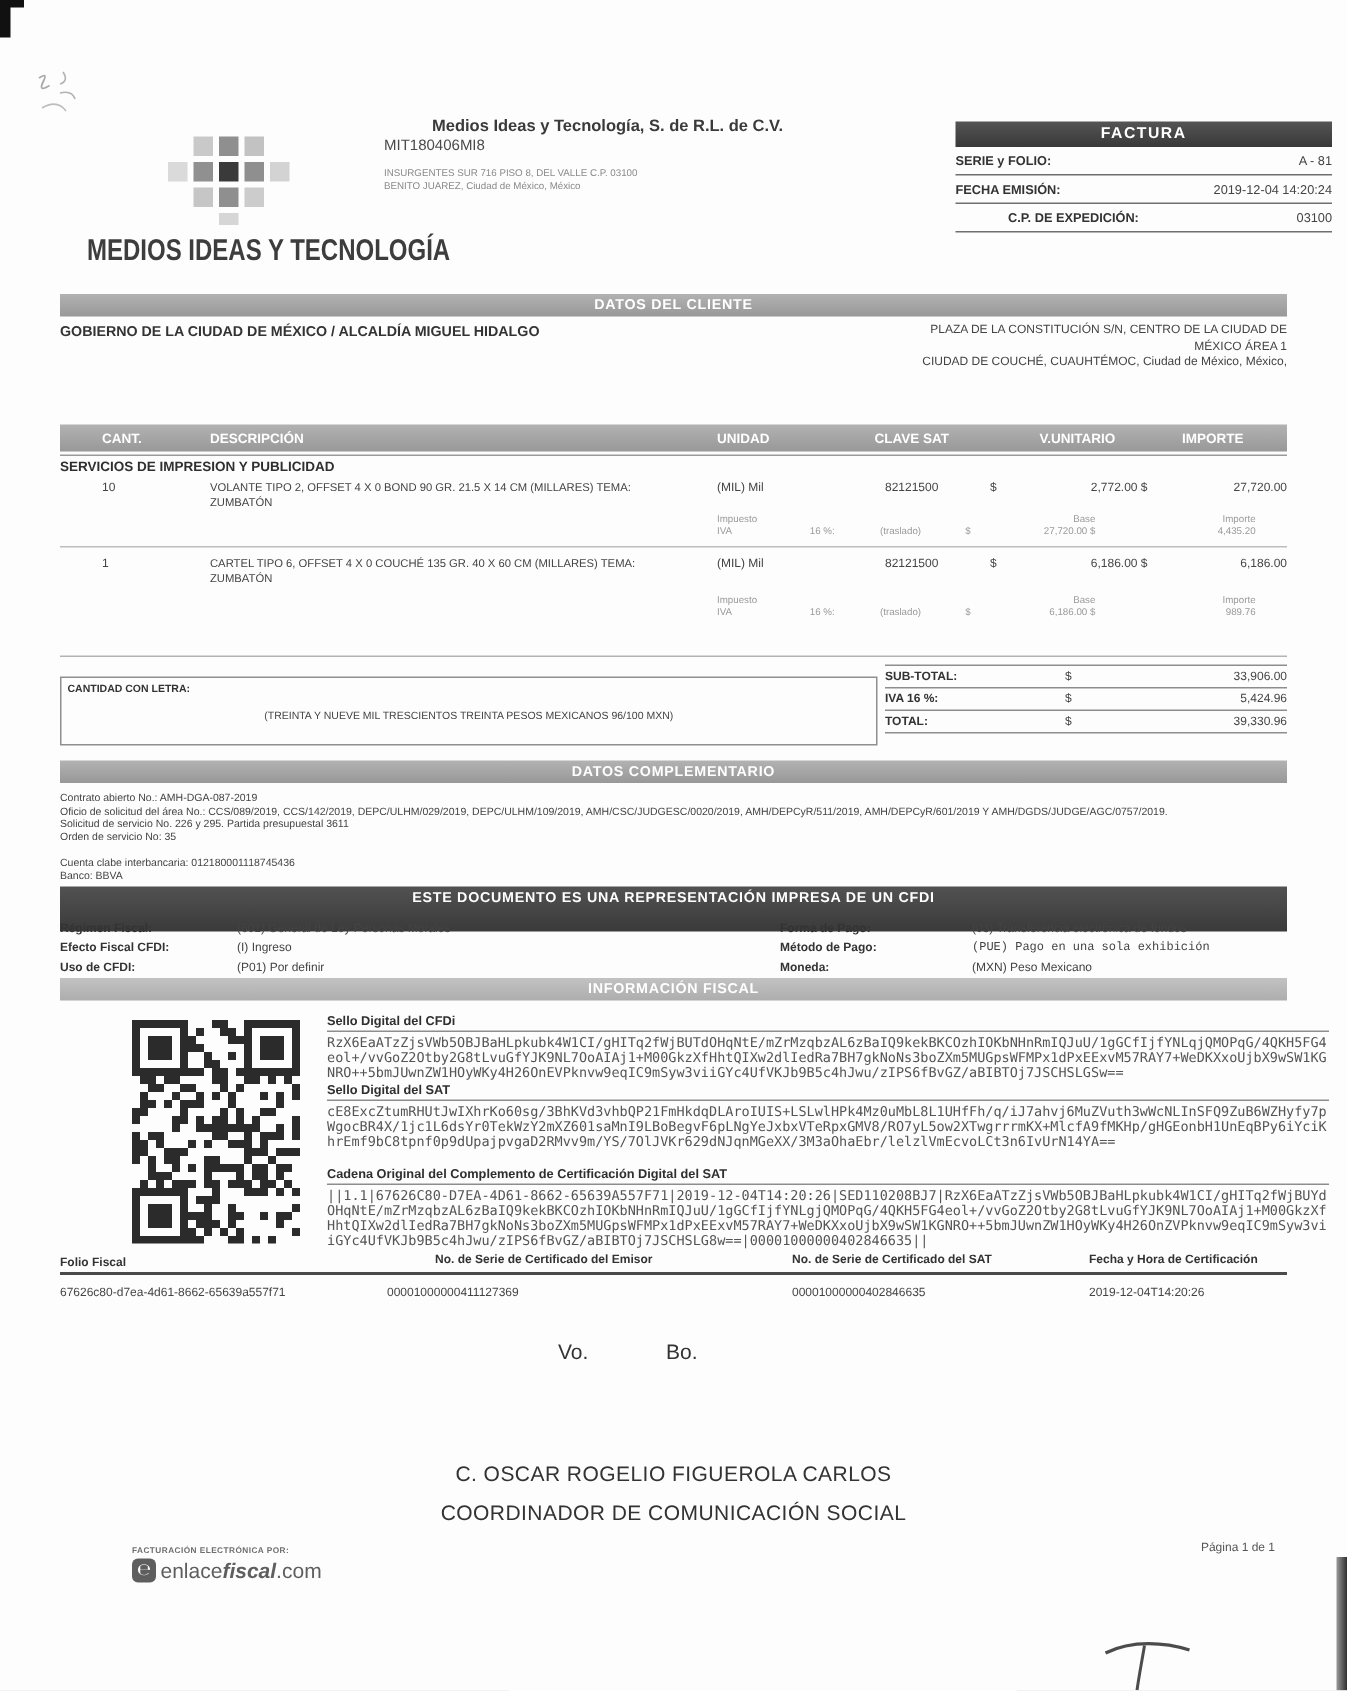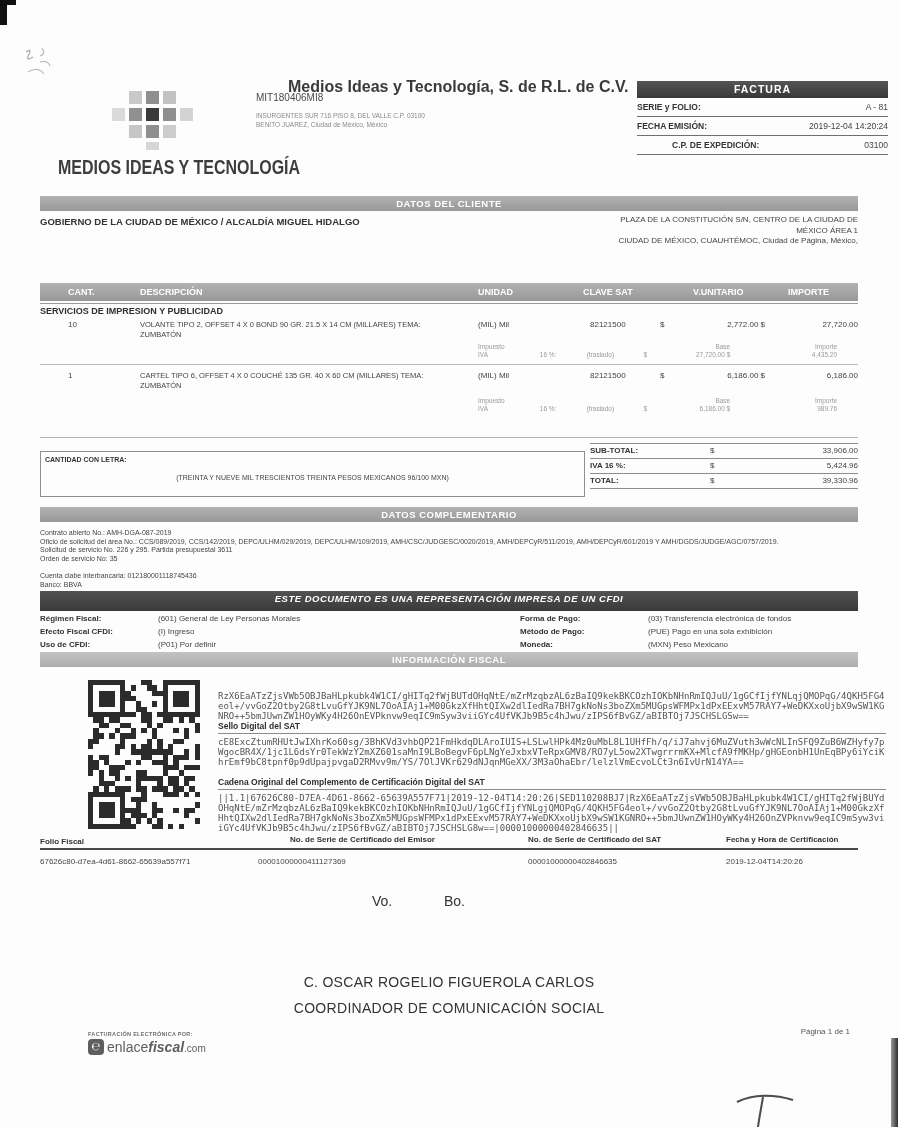--- a/index.html
+++ b/index.html
@@ -56,21 +56,21 @@
     <div class="logo-sq" style="left:51px;top:17px;background:#8f8f8f;"></div>
     <div class="logo-sq" style="left:68px;top:17px;background:#d3d3d3;"></div>
     <div class="logo-sq" style="left:17px;top:34px;background:#c6c6c6;"></div>
     <div class="logo-sq" style="left:34px;top:34px;background:#8f8f8f;"></div>
     <div class="logo-sq" style="left:51px;top:34px;background:#cccccc;"></div>
     <div class="logo-sq" style="left:34px;top:51px;height:8px;background:#d6d6d6;"></div>
   </div>
   <div class="abs" style="left:58px;top:156px;font-size:20px;font-weight:bold;color:#3d3d3d;letter-spacing:0px;
               transform:scaleX(.8);transform-origin:left;white-space:nowrap;">MEDIOS IDEAS Y TECNOLOGÍA</div>
 
-  <div class="abs" style="left:256px;top:78px;font-size:16px;font-weight:bold;color:#3a3a3a;padding-left:32px;">Medios Ideas y Tecnología, S. de R.L. de C.V.</div>
+  <div class="abs" style="left:256px;top:78px;font-size:11px;font-weight:bold;color:#3a3a3a;padding-left:32px;">Medios Ideas y Tecnología, S. de R.L. de C.V.</div>
   <div class="abs" style="left:256px;top:92px;font-size:10px;color:#4a4a4a;">MIT180406MI8</div>
   <div class="abs tiny-gray" style="left:256px;top:112px;">INSURGENTES SUR 716 PISO 8, DEL VALLE C.P. 03100</div>
   <div class="abs tiny-gray" style="left:256px;top:121px;">BENITO JUAREZ, Ciudad de México, México</div>
 
   <div class="abs" style="left:637px;top:81px;width:251px;">
     <div style="background:linear-gradient(#555,#383838);color:#fff;font-weight:bold;font-size:10.5px;
                 text-align:center;height:17px;line-height:17px;letter-spacing:1px;">FACTURA</div>
     <div class="fact-row">
       <span class="lbl" style="font-size:8.5px;">SERIE y FOLIO:</span>
       <span class="val" style="font-size:8.5px;">A - 81</span>
@@ -84,21 +84,21 @@
       <span class="val" style="font-size:8.5px;">03100</span>
     </div>
   </div>
 
   <div class="bar bar-mid" style="top:196px;">DATOS DEL CLIENTE</div>
   <div class="abs" style="left:40px;top:216px;width:480px;font-size:9.5px;font-weight:bold;color:#333;">GOBIERNO DE LA CIUDAD DE MÉXICO / ALCALDÍA MIGUEL HIDALGO</div>
   <div class="abs" style="left:56px;top:238px;font-size:9px;color:#444;margin-top:44px;">GDF9712054NA</div>
   <div class="abs rt" style="left:460px;top:215px;width:398px;font-size:8px;color:#444;line-height:10.5px;">
     <div>PLAZA DE LA CONSTITUCIÓN S/N, CENTRO DE LA CIUDAD DE</div>
     <div>MÉXICO ÁREA 1</div>
-    <div>CIUDAD DE MÉXICO, CUAUHTÉMOC, Ciudad de Página, México,</div>
+    <div>CIUDAD DE COUCHÉ, CUAUHTÉMOC, Ciudad de México, México,</div>
   </div>
 
   <div class="bar bar-mid" style="top:283px;height:18px;line-height:18px;"></div>
   <div class="abs" style="left:68px;top:287px;color:#fff;font-weight:bold;font-size:9px;">CANT.</div>
   <div class="abs" style="left:140px;top:287px;color:#fff;font-weight:bold;font-size:9px;">DESCRIPCIÓN</div>
   <div class="abs" style="left:478px;top:287px;color:#fff;font-weight:bold;font-size:9px;">UNIDAD</div>
   <div class="abs" style="left:583px;top:287px;color:#fff;font-weight:bold;font-size:9px;">CLAVE SAT</div>
   <div class="abs" style="left:693px;top:287px;color:#fff;font-weight:bold;font-size:9px;">V.UNITARIO</div>
   <div class="abs" style="left:788px;top:287px;color:#fff;font-weight:bold;font-size:9px;">IMPORTE</div>
   <div class="rule" style="left:40px;top:303px;width:818px;"></div>
@@ -173,32 +173,32 @@
   <div class="bar bar-mid" style="top:507px;">DATOS COMPLEMENTARIO</div>
   <div class="abs small" style="left:40px;top:529px;width:818px;">
     <div>Contrato abierto No.: AMH-DGA-087-2019</div>
     <div>Oficio de solicitud del área No.: CCS/089/2019, CCS/142/2019, DEPC/ULHM/029/2019, DEPC/ULHM/109/2019, AMH/CSC/JUDGESC/0020/2019, AMH/DEPCyR/511/2019, AMH/DEPCyR/601/2019 Y AMH/DGDS/JUDGE/AGC/0757/2019.</div>
     <div>Solicitud de servicio No. 226 y 295. Partida presupuestal 3611</div>
     <div>Orden de servicio No: 35</div>
     <div style="margin-top:9px;">Cuenta clabe interbancaria: 012180001118745436</div>
     <div>Banco: BBVA</div>
   </div>
 
-  <div class="bar bar-dark" style="top:591px;height:20px;line-height:16px;font-style:italic;">ESTE DOCUMENTO ES UNA REPRESENTACIÓN IMPRESA DE UN CFDI</div>
+  <div class="bar bar-dark" style="top:591px;height:30px;line-height:16px;">ESTE DOCUMENTO ES UNA REPRESENTACIÓN IMPRESA DE UN CFDI</div>
 
   <div class="abs lbl" style="left:40px;top:614px;">Régimen Fiscal:</div>
   <div class="abs val" style="left:158px;top:614px;">(601) General de Ley Personas Morales</div>
   <div class="abs lbl" style="left:40px;top:627px;">Efecto Fiscal CFDI:</div>
   <div class="abs val" style="left:158px;top:627px;">(I) Ingreso</div>
   <div class="abs lbl" style="left:40px;top:640px;">Uso de CFDI:</div>
   <div class="abs val" style="left:158px;top:640px;">(P01) Por definir</div>
   <div class="abs lbl" style="left:520px;top:614px;">Forma de Pago:</div>
   <div class="abs val" style="left:648px;top:614px;">(03) Transferencia electrónica de fondos</div>
   <div class="abs lbl" style="left:520px;top:627px;">Método de Pago:</div>
-  <div class="abs val" style="left:648px;top:627px;">(PUE) Pago en una sola exhibición</div>
+  <div class="abs val" style="left:648px;top:627px;font-family:Liberation Mono, monospace;">(PUE) Pago en una sola exhibición</div>
   <div class="abs lbl" style="left:520px;top:640px;">Moneda:</div>
   <div class="abs val" style="left:648px;top:640px;">(MXN) Peso Mexicano</div>
 
   <div class="bar bar-light" style="top:652px;">INFORMACIÓN FISCAL</div>
 
   <div class="abs" style="left:88px;top:680px;">
     <svg width="112" height="149" viewBox="0 0 21 28" shape-rendering="crispEdges">
         <rect x="10" y="0" width="1" height="1" fill="#2b2b2b"></rect>
         <rect x="11" y="0" width="1" height="1" fill="#2b2b2b"></rect>
         <rect x="8" y="1" width="1" height="1" fill="#2b2b2b"></rect>
@@ -390,20 +390,21 @@
         <rect x="2" y="2" width="3" height="3" fill="#2b2b2b"></rect>
         <rect x="14" y="0" width="7" height="7" fill="#2b2b2b"></rect>
         <rect x="15" y="1" width="5" height="5" fill="#fdfdfd"></rect>
         <rect x="16" y="2" width="3" height="3" fill="#2b2b2b"></rect>
         <rect x="0" y="21" width="7" height="7" fill="#2b2b2b"></rect>
         <rect x="1" y="22" width="5" height="5" fill="#fdfdfd"></rect>
         <rect x="2" y="23" width="3" height="3" fill="#2b2b2b"></rect>
       </svg>
   </div>
 
+  <div class="abs sello-head" style="left:218px;top:675px;width:668px;">Sello Digital del CFDi</div>
   <div class="abs mono" style="left:218px;top:691px;width:668px;">RzX6EaATzZjsVWb5OBJBaHLpkubk4W1CI/gHITq2fWjBUTdOHqNtE/mZrMzqbzAL6zBaIQ9kekBKCOzhIOKbNHnRmIQJuU/1gGCfIjfYNLqjQMOPqG/4QKH5FG4eol+/vvGoZ2Otby2G8tLvuGfYJK9NL7OoAIAj1+M00GkzXfHhtQIXw2dlIedRa7BH7gkNoNs3boZXm5MUGpsWFMPx1dPxEExvM57RAY7+WeDKXxoUjbX9wSW1KGNRO++5bmJUwnZW1HOyWKy4H26OnEVPknvw9eqIC9mSyw3viiGYc4UfVKJb9B5c4hJwu/zIPS6fBvGZ/aBIBTOj7JSCHSLGSw==</div>
   <div class="abs sello-head" style="left:218px;top:721px;width:668px;">Sello Digital del SAT</div>
   <div class="abs mono" style="left:218px;top:737px;width:668px;">cE8ExcZtumRHUtJwIXhrKo60sg/3BhKVd3vhbQP21FmHkdqDLAroIUIS+LSLwlHPk4Mz0uMbL8L1UHfFh/q/iJ7ahvj6MuZVuth3wWcNLInSFQ9ZuB6WZHyfy7pWgocBR4X/1jc1L6dsYr0TekWzY2mXZ601saMnI9LBoBegvF6pLNgYeJxbxVTeRpxGMV8/RO7yL5ow2XTwgrrrmKX+MlcfA9fMKHp/gHGEonbH1UnEqBPy6iYciKhrEmf9bC8tpnf0p9dUpajpvgaD2RMvv9m/YS/7OlJVKr629dNJqnMGeXX/3M3aOhaEbr/lelzlVmEcvoLCt3n6IvUrN14YA==</div>
   <div class="abs sello-head" style="left:218px;top:777px;width:668px;">Cadena Original del Complemento de Certificación Digital del SAT</div>
   <div class="abs mono" style="left:218px;top:793px;width:668px;">||1.1|67626C80-D7EA-4D61-8662-65639A557F71|2019-12-04T14:20:26|SED110208BJ7|RzX6EaATzZjsVWb5OBJBaHLpkubk4W1CI/gHITq2fWjBUYdOHqNtE/mZrMzqbzAL6zBaIQ9kekBKCOzhIOKbNHnRmIQJuU/1gGCfIjfYNLgjQMOPqG/4QKH5FG4eol+/vvGoZ2Otby2G8tLvuGfYJK9NL7OoAIAj1+M00GkzXfHhtQIXw2dlIedRa7BH7gkNoNs3boZXm5MUGpsWFMPx1dPxEExvM57RAY7+WeDKXxoUjbX9wSW1KGNRO++5bmJUwnZW1HOyWKy4H26OnZVPknvw9eqIC9mSyw3viiGYc4UfVKJb9B5c4hJwu/zIPS6fBvGZ/aBIBTOj7JSCHSLG8w==|00001000000402846635||</div>
 
   <div class="abs lbl" style="left:40px;top:837px;">Folio Fiscal</div>
   <div class="abs lbl" style="left:258px;top:835px;padding-left:32px;">No. de Serie de Certificado del Emisor</div>
   <div class="abs lbl" style="left:528px;top:835px;">No. de Serie de Certificado del SAT</div>
   <div class="abs lbl" style="left:726px;top:835px;">Fecha y Hora de Certificación</div>
@@ -416,18 +417,18 @@
   <div class="abs" style="left:372px;top:893px;font-size:14px;color:#333;">Vo.</div>
   <div class="abs" style="left:444px;top:893px;font-size:14px;color:#333;">Bo.</div>
   <div class="abs" style="left:0;top:974px;width:898px;text-align:center;font-size:14px;color:#333;letter-spacing:.3px;">C. OSCAR ROGELIO FIGUEROLA CARLOS</div>
   <div class="abs" style="left:0;top:1000px;width:898px;text-align:center;font-size:14px;color:#333;letter-spacing:.3px;">COORDINADOR DE COMUNICACIÓN SOCIAL</div>
 
   <div class="abs" style="left:88px;top:1031px;font-size:5.5px;font-weight:bold;color:#6e6e6e;letter-spacing:.3px;">FACTURACIÓN ELECTRÓNICA POR:</div>
   <div class="abs" style="left:88px;top:1039px;display:flex;align-items:center;">
     <span style="display:inline-block;width:16px;height:16px;background:#5e5e5e;border-radius:4px;color:#fff;
                  font-weight:bold;font-size:11px;text-align:center;line-height:16px;font-family:'DejaVu Sans',sans-serif;">℮</span>
     <span style="margin-left:3px;font-size:14px;color:#5e5e5e;">
-      <span>enlace</span><span style="font-weight:bold;font-style:italic;">fiscal</span><span style="font-size:10px;">.com</span>
+      <span>enlace</span><span style="font-weight:bold;font-style:italic;">fiscal</span><span style="font-size:14px;">.com</span>
     </span>
   </div>
   <div class="abs" style="left:700px;top:1027px;width:150px;text-align:right;font-size:8px;color:#555;">Página 1 de 1</div>
 
 </div>
 
 </body></html>

